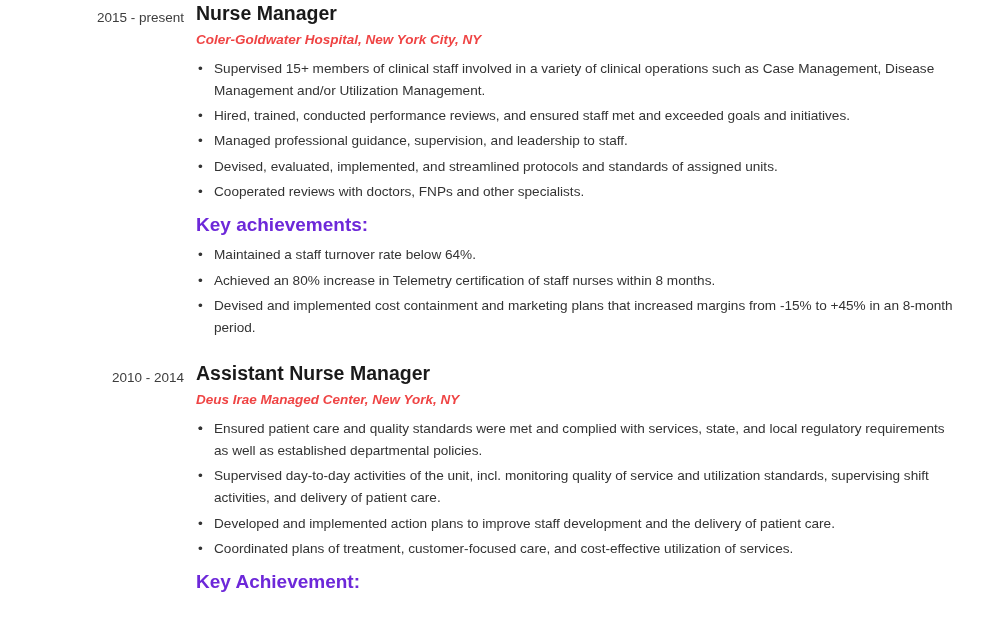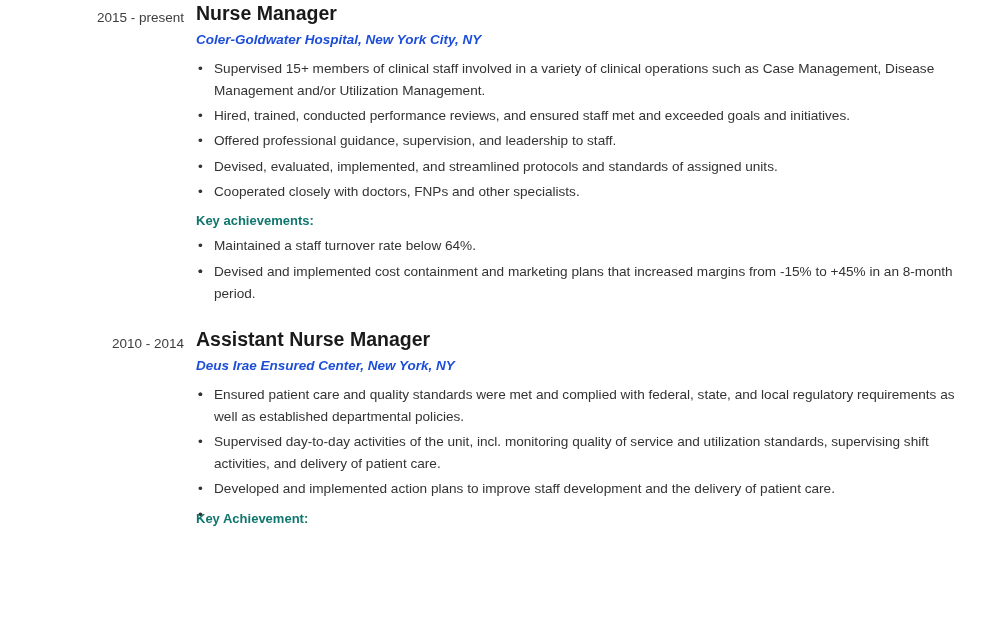--- a/index.html
+++ b/index.html
@@ -47,21 +47,21 @@
     font-size: 19.5px;
     font-weight: bold;
     color: #1a1a1a;
     margin: 0 0 6px 0;
     line-height: 1.2;
   }
   .employer {
     font-size: 13.5px;
     font-style: italic;
     font-weight: bold;
-    color: #1d4ed8;
+    color: #ef4444;
     margin: 0 0 9px 0;
     line-height: 1.3;
   }
   ul.bullets {
     list-style: none;
     margin: 0;
     padding: 0;
   }
   ul.bullets li {
     position: relative;
@@ -73,68 +73,68 @@
   }
   ul.bullets li .dot {
     position: absolute;
     left: 2px;
     top: 0;
     color: #333333;
     font-size: 13.6px;
     line-height: 1.63;
   }
   .sub-heading {
-    font-size: 13px;
+    font-size: 19px;
     font-weight: bold;
-    color: #0f766e;
+    color: #6d28d9;
     margin: 8px 0 5px 0;
     line-height: 1.5;
   }
   .spacer-entry {
     height: 20px;
   }
 </style>
 </head>
 <body>
 
 <div class="resume">
 
   <div class="entry">
     <div class="entry-dates">2015 - present</div>
     <div class="entry-body">
       <h2 class="job-title">Nurse Manager</h2>
       <div class="employer">Coler-Goldwater Hospital, New York City, NY</div>
       <ul class="bullets">
         <li><span class="dot">•</span><span>Supervised 15+ members of clinical staff involved in a variety of clinical operations such as Case Management, Disease Management and/or Utilization Management.</span></li>
         <li><span class="dot">•</span><span>Hired, trained, conducted performance reviews, and ensured staff met and exceeded goals and initiatives.</span></li>
-        <li><span class="dot">•</span><span>Offered professional guidance, supervision, and leadership to staff.</span></li>
+        <li><span class="dot">•</span><span>Managed professional guidance, supervision, and leadership to staff.</span></li>
         <li><span class="dot">•</span><span>Devised, evaluated, implemented, and streamlined protocols and standards of assigned units.</span></li>
-        <li><span class="dot">•</span><span>Cooperated closely with doctors, FNPs and other specialists.</span></li>
+        <li><span class="dot">•</span><span>Cooperated reviews with doctors, FNPs and other specialists.</span></li>
       </ul>
       <div class="sub-heading">Key achievements:</div>
       <ul class="bullets">
         <li><span class="dot">•</span><span>Maintained a staff turnover rate below 64%.</span></li>
-        <li><span class="dot">•</span></li>
+        <li><span class="dot">•</span><span>Achieved an 80% increase in Telemetry certification of staff nurses within 8 months.</span></li>
         <li><span class="dot">•</span><span>Devised and implemented cost containment and marketing plans that increased margins from -15% to +45% in an 8-month period.</span></li>
       </ul>
     </div>
   </div>
 
   <div class="spacer-entry"></div>
 
   <div class="entry">
     <div class="entry-dates">2010 - 2014</div>
     <div class="entry-body">
       <h2 class="job-title">Assistant Nurse Manager</h2>
-      <div class="employer">Deus Irae Ensured Center, New York, NY</div>
+      <div class="employer">Deus Irae Managed Center, New York, NY</div>
       <ul class="bullets">
         <li><span class="dot">•</span></li>
-        <li><span class="dot">•</span><span>Ensured patient care and quality standards were met and complied with federal, state, and local regulatory requirements as well as established departmental policies.</span></li>
+        <li><span class="dot">•</span><span>Ensured patient care and quality standards were met and complied with services, state, and local regulatory requirements as well as established departmental policies.</span></li>
         <li><span class="dot">•</span><span>Supervised day-to-day activities of the unit, incl. monitoring quality of service and utilization standards, supervising shift activities, and delivery of patient care.</span></li>
         <li><span class="dot">•</span><span>Developed and implemented action plans to improve staff development and the delivery of patient care.</span></li>
-        <li><span class="dot">•</span></li>
+        <li><span class="dot">•</span><span>Coordinated plans of treatment, customer-focused care, and cost-effective utilization of services.</span></li>
       </ul>
       <div class="sub-heading">Key Achievement:</div>
 
     </div>
   </div>
 
 </div>
 
 </body></html>

